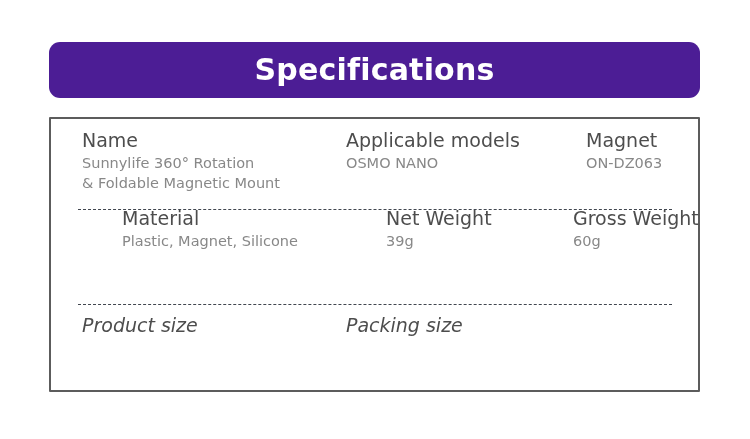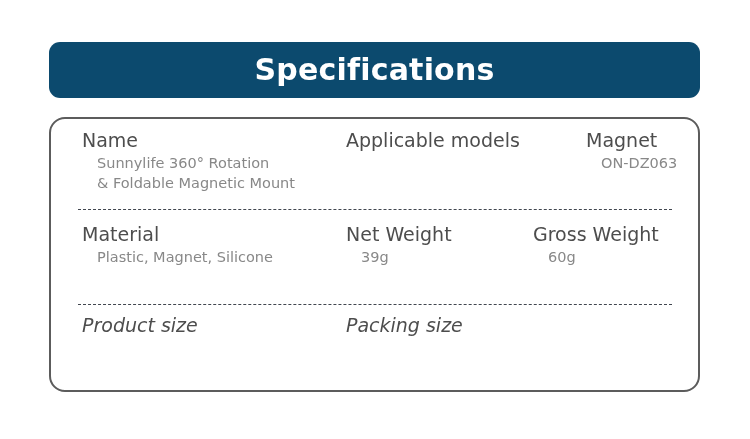--- a/index.html
+++ b/index.html
@@ -22,21 +22,21 @@
     background: #ffffff;
   }
 
   
   .header-banner {
     position: absolute;
     left: 49px;
     top: 42px;
     width: 651px;
     height: 56px;
-    background: #0c4a6e;
+    background: #4c1d95;
     border-radius: 11px;
     display: flex;
     align-items: center;
     justify-content: center;
     box-sizing: border-box;
   }
   .header-title {
     color: #ffffff;
     font-size: 30px;
     font-weight: bold;
@@ -47,40 +47,40 @@
 
   
   .spec-card {
     position: absolute;
     left: 49px;
     top: 117px;
     width: 651px;
     height: 275px;
     box-sizing: border-box;
     border: 2px solid #5c5c5c;
-    border-radius: 16px;
+    border-radius: 1px;
     background: #ffffff;
   }
 
   .spec-rows {
     position: absolute;
     left: 0;
     top: 0;
     width: 100%;
     height: 100%;
   }
 
   .spec-row {
     position: absolute;
     left: 0;
     width: 100%;
     box-sizing: border-box;
   }
   .row-1 { top: 9px;   height: 88px; }
-  .row-2 { top: 103px; height: 80px; }
+  .row-2 { top: 87px; height: 80px; padding-left: 40px; }
   .row-3 { top: 194px; height: 78px; font-style: italic; }
 
   .row-cells {
     position: relative;
     height: 100%;
   }
 
   .cell {
     position: absolute;
     top: 0;
@@ -91,21 +91,20 @@
     line-height: 25px;
     white-space: nowrap;
     font-family: "DejaVu Sans", sans-serif;
   }
   .cell-value {
     color: #888888;
     font-size: 14.5px;
     line-height: 20px;
     white-space: pre-line;
     font-family: "DejaVu Sans", sans-serif;
-    margin-left: 15px;
   }
 
   
   .col-a { left: 31px; }
   .col-b { left: 295px; }
   .col-c-wide { left: 535px; }
   .col-c-mid  { left: 482px; }
 
   
   .separator {
@@ -132,20 +131,21 @@
 
       <div class="spec-row row-1">
         <div class="row-cells">
           <div class="cell col-a">
             <div class="cell-label">Name</div>
             <div class="cell-value">Sunnylife 360° Rotation
 &amp; Foldable Magnetic Mount</div>
           </div>
           <div class="cell col-b">
             <div class="cell-label">Applicable models</div>
+            <div class="cell-value">OSMO NANO</div>
           </div>
           <div class="cell col-c-wide">
             <div class="cell-label">Magnet</div>
             <div class="cell-value">ON-DZ063</div>
           </div>
         </div>
       </div>
 
       <div class="separator sep-1"></div>
 

